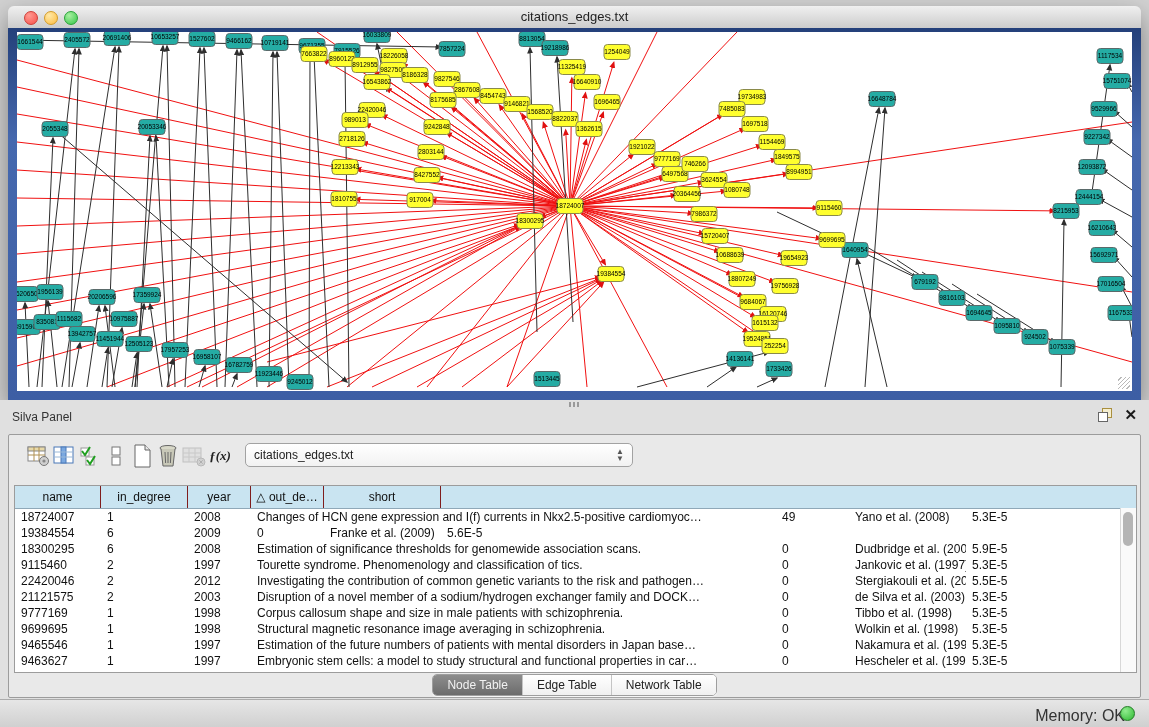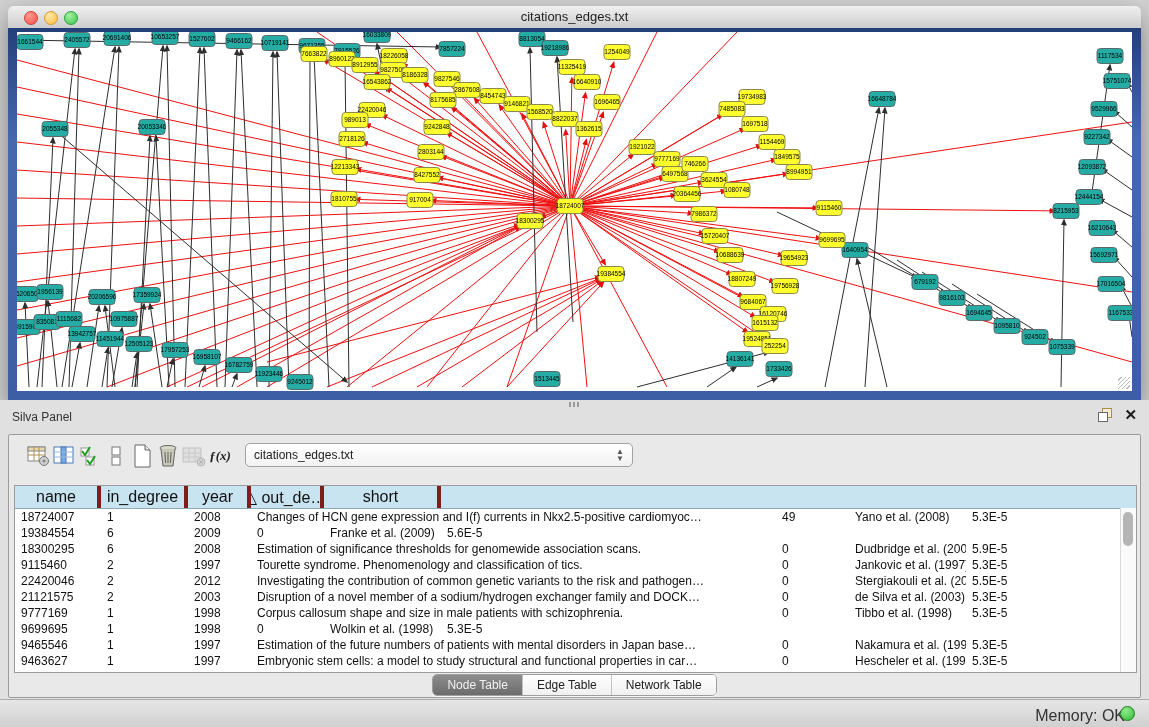--- a/index.html
+++ b/index.html
@@ -47,21 +47,21 @@
   .fx{font-size:13px;font-style:italic;font-weight:bold;color:#222;font-family:"Liberation Serif",serif;}
   .combo{width:388px;height:24px;margin-left:12px;border:1px solid #a2a2a2;border-radius:5px;
       background:linear-gradient(#ffffff,#f2f2f2);display:flex;align-items:center;
       padding:0 8px;box-sizing:border-box;font-size:12px;color:#222;}
   .combo .val{flex:1;}
   .stepper{font-size:8px;color:#555;line-height:7px;text-align:center;}
   
   .tablebox{position:absolute;left:5px;top:50px;width:1121px;height:186px;
       border:1px solid #9c9c9c;background:#fff;overflow:hidden;}
   .thead{display:flex;height:22px;background:#c9e4f1;border-bottom:1px solid #8fa8b8;}
-  .th{box-sizing:border-box;border-right:4px solid #7f1d1d;font-size:16px;color:#111;
+  .th{box-sizing:border-box;border-right:1px solid #7f1d1d;font-size:12px;color:#111;
       display:flex;align-items:center;justify-content:center;overflow:hidden;white-space:nowrap;}
   .tr{display:flex;height:16px;background:#fff;}
   .td{box-sizing:border-box;padding:0 6px;font-size:12px;color:#111;overflow:hidden;
       white-space:nowrap;display:flex;align-items:center;}
   .vscroll{position:absolute;right:0;top:22px;bottom:0;width:15px;background:#fafafa;border-left:1px solid #d8d8d8;}
   .vthumb{position:absolute;left:2px;top:4px;width:10px;height:34px;border-radius:6px;background:#b5b5b5;}
   
   .tabs{position:absolute;left:0;right:0;top:239px;display:flex;justify-content:center;}
   .seg-box{display:flex;border:1px solid #9e9e9e;border-radius:5px;overflow:hidden;
       background:#fff;box-shadow:0 1px 1px rgba(255,255,255,.7);}
@@ -846,20 +846,21 @@
             <div class="td" style="width: 63px;">1998</div>
             <div class="td" style="width: 525px;">Corpus callosum shape and size in male patients with schizophrenia.</div>
             <div class="td" style="width: 73px;">0</div>
             <div class="td" style="width: 117px;">Tibbo et al. (1998)</div>
             <div class="td" style="width: 154px;">5.3E-5</div>
           </div>
           <div class="tr">
             <div class="td" style="width: 86px;">9699695</div>
             <div class="td" style="width: 87px;">1</div>
             <div class="td" style="width: 63px;">1998</div>
+            <div class="td" style="width: 525px;">Structural magnetic resonance image averaging in schizophrenia.</div>
             <div class="td" style="width: 73px;">0</div>
             <div class="td" style="width: 117px;">Wolkin et al. (1998)</div>
             <div class="td" style="width: 154px;">5.3E-5</div>
           </div>
           <div class="tr">
             <div class="td" style="width: 86px;">9465546</div>
             <div class="td" style="width: 87px;">1</div>
             <div class="td" style="width: 63px;">1997</div>
             <div class="td" style="width: 525px;">Estimation of the future numbers of patients with mental disorders in Japan base…</div>
             <div class="td" style="width: 73px;">0</div>

